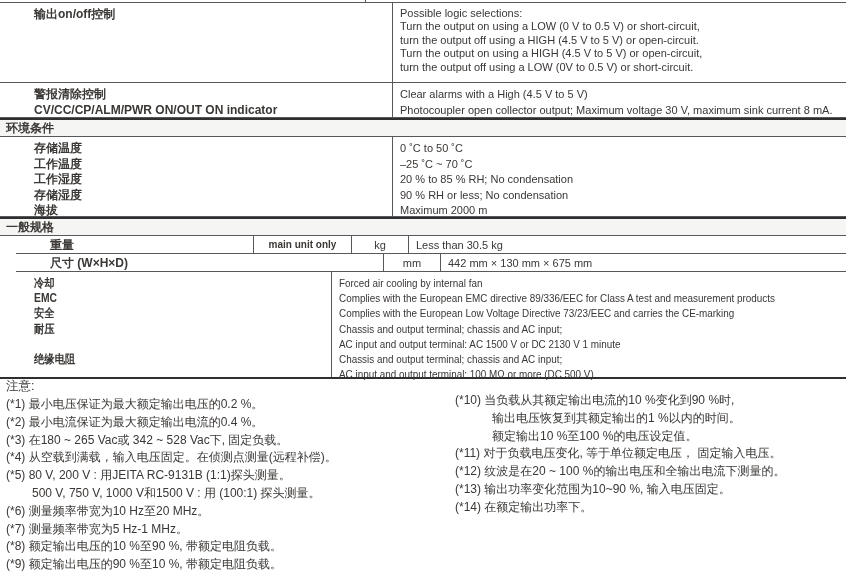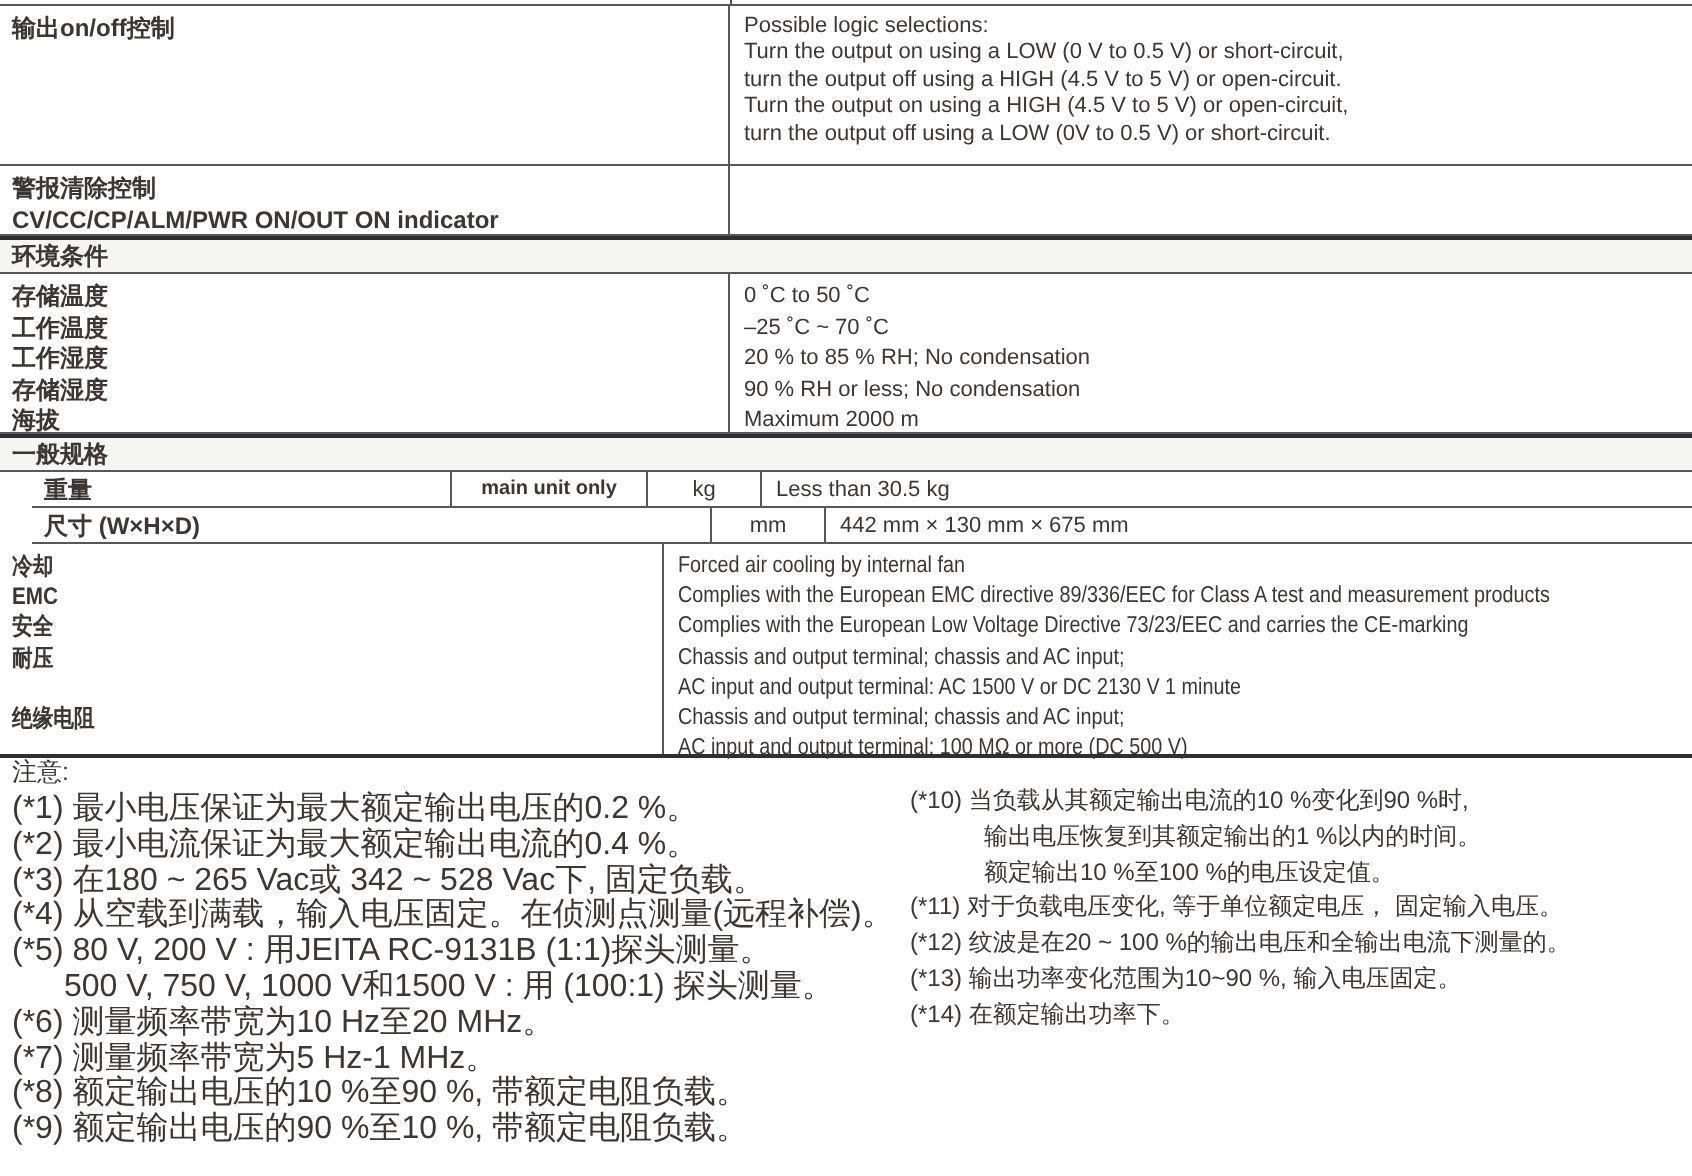--- a/index.html
+++ b/index.html
@@ -2,21 +2,21 @@
 <html><head>
 <meta charset="utf-8">
 <style>
   html,body { margin:0; padding:0; background:#ffffff; }
   .page {
     position:relative; width:846px; height:588px; background:#ffffff;
     color:#3a3735; font-family:"Liberation Sans","DejaVu Sans",sans-serif;
     overflow:hidden;
   }
   .spec { position:absolute; left:0; top:2px; width:846px; border-top:1px solid #57585a; }
-  .trow { display:flex; border-bottom:1px solid #57585a; box-sizing:border-box; }
+  .trow { display:flex; border-bottom:1px solid #57585a; box-sizing:border-box;padding-left:28px; }
   .trow-last { border-bottom:2px solid #2f2f2f; }
   .cl { width:365px; box-sizing:border-box; border-right:1px solid #57585a; padding:4px 6px 0 6px; }
   .cr { flex:1; padding:4px 0 0 7px; box-sizing:border-box; }
   .lbl { font-weight:bold; font-size:12px; line-height:15.5px; white-space:nowrap; }
   .en  { font-size:11px; line-height:13.4px; white-space:nowrap; }
   .h-a { height:80px; }
   .h-b { height:35px; }
   .h-env { height:80px; }
   .h-unit { height:18px;margin-left:16px; }
   .h-gen { height:107px; }
@@ -32,21 +32,21 @@
         font-weight:bold; font-size:10px; padding-top:3px; }
   .c3 { width:57px; box-sizing:border-box; border-right:1px solid #57585a; text-align:center;
         font-size:11px; padding-top:3px; }
   .c4 { flex:1; padding:3px 0 0 7px; font-size:11px; }
   .gline { height:15.2px; }
   .cond { display:block; transform:scaleX(0.86); transform-origin:0 0; white-space:nowrap;
           font-size:11.5px; line-height:15.2px; }
   .cond-b { font-weight:bold; font-size:12px; }
   .stub { position:absolute; left:365px; top:0; width:1px; height:2px; background:#57585a; }
   .notes-title { position:absolute; left:6px; top:378px; font-size:12.5px; }
-  .notes-left  { position:absolute; left:6px;   top:396px; font-size:16px; }
+  .notes-left  { position:absolute; left:6px;   top:396px; font-size:12px; }
   .notes-right { position:absolute; left:455px; top:392px; font-size:12px; }
   .nline  { line-height:17.8px; white-space:nowrap; }
   .indent-l { padding-left:26px; }
   .indent-r { padding-left:37px; }
 </style>
 </head>
 <body>
 
 <div class="page">
   <div class="stub"></div>
@@ -63,20 +63,24 @@
         <div class="en">turn the output off using a HIGH (4.5 V to 5 V) or open-circuit.</div>
         <div class="en">Turn the output on using a HIGH (4.5 V to 5 V) or open-circuit,</div>
         <div class="en">turn the output off using a LOW (0V to 0.5 V) or short-circuit.</div>
       </div>
     </div>
 
     <div class="trow h-b">
       <div class="cl">
         <div class="lbl">警报清除控制</div>
         <div class="lbl">CV/CC/CP/ALM/PWR ON/OUT ON indicator</div>
+      </div>
+      <div class="cr">
+        <div class="en env-line">Clear alarms with a High (4.5 V to 5 V)</div>
+        <div class="en env-line">Photocoupler open collector output; Maximum voltage 30 V, maximum sink current 8 mA.</div>
       </div>
     </div>
 
     <div class="band">环境条件</div>
 
     <div class="trow h-env">
       <div class="cl">
         <div class="lbl env-line">存储温度</div>
         <div class="lbl env-line">工作温度</div>
         <div class="lbl env-line">工作湿度</div>

